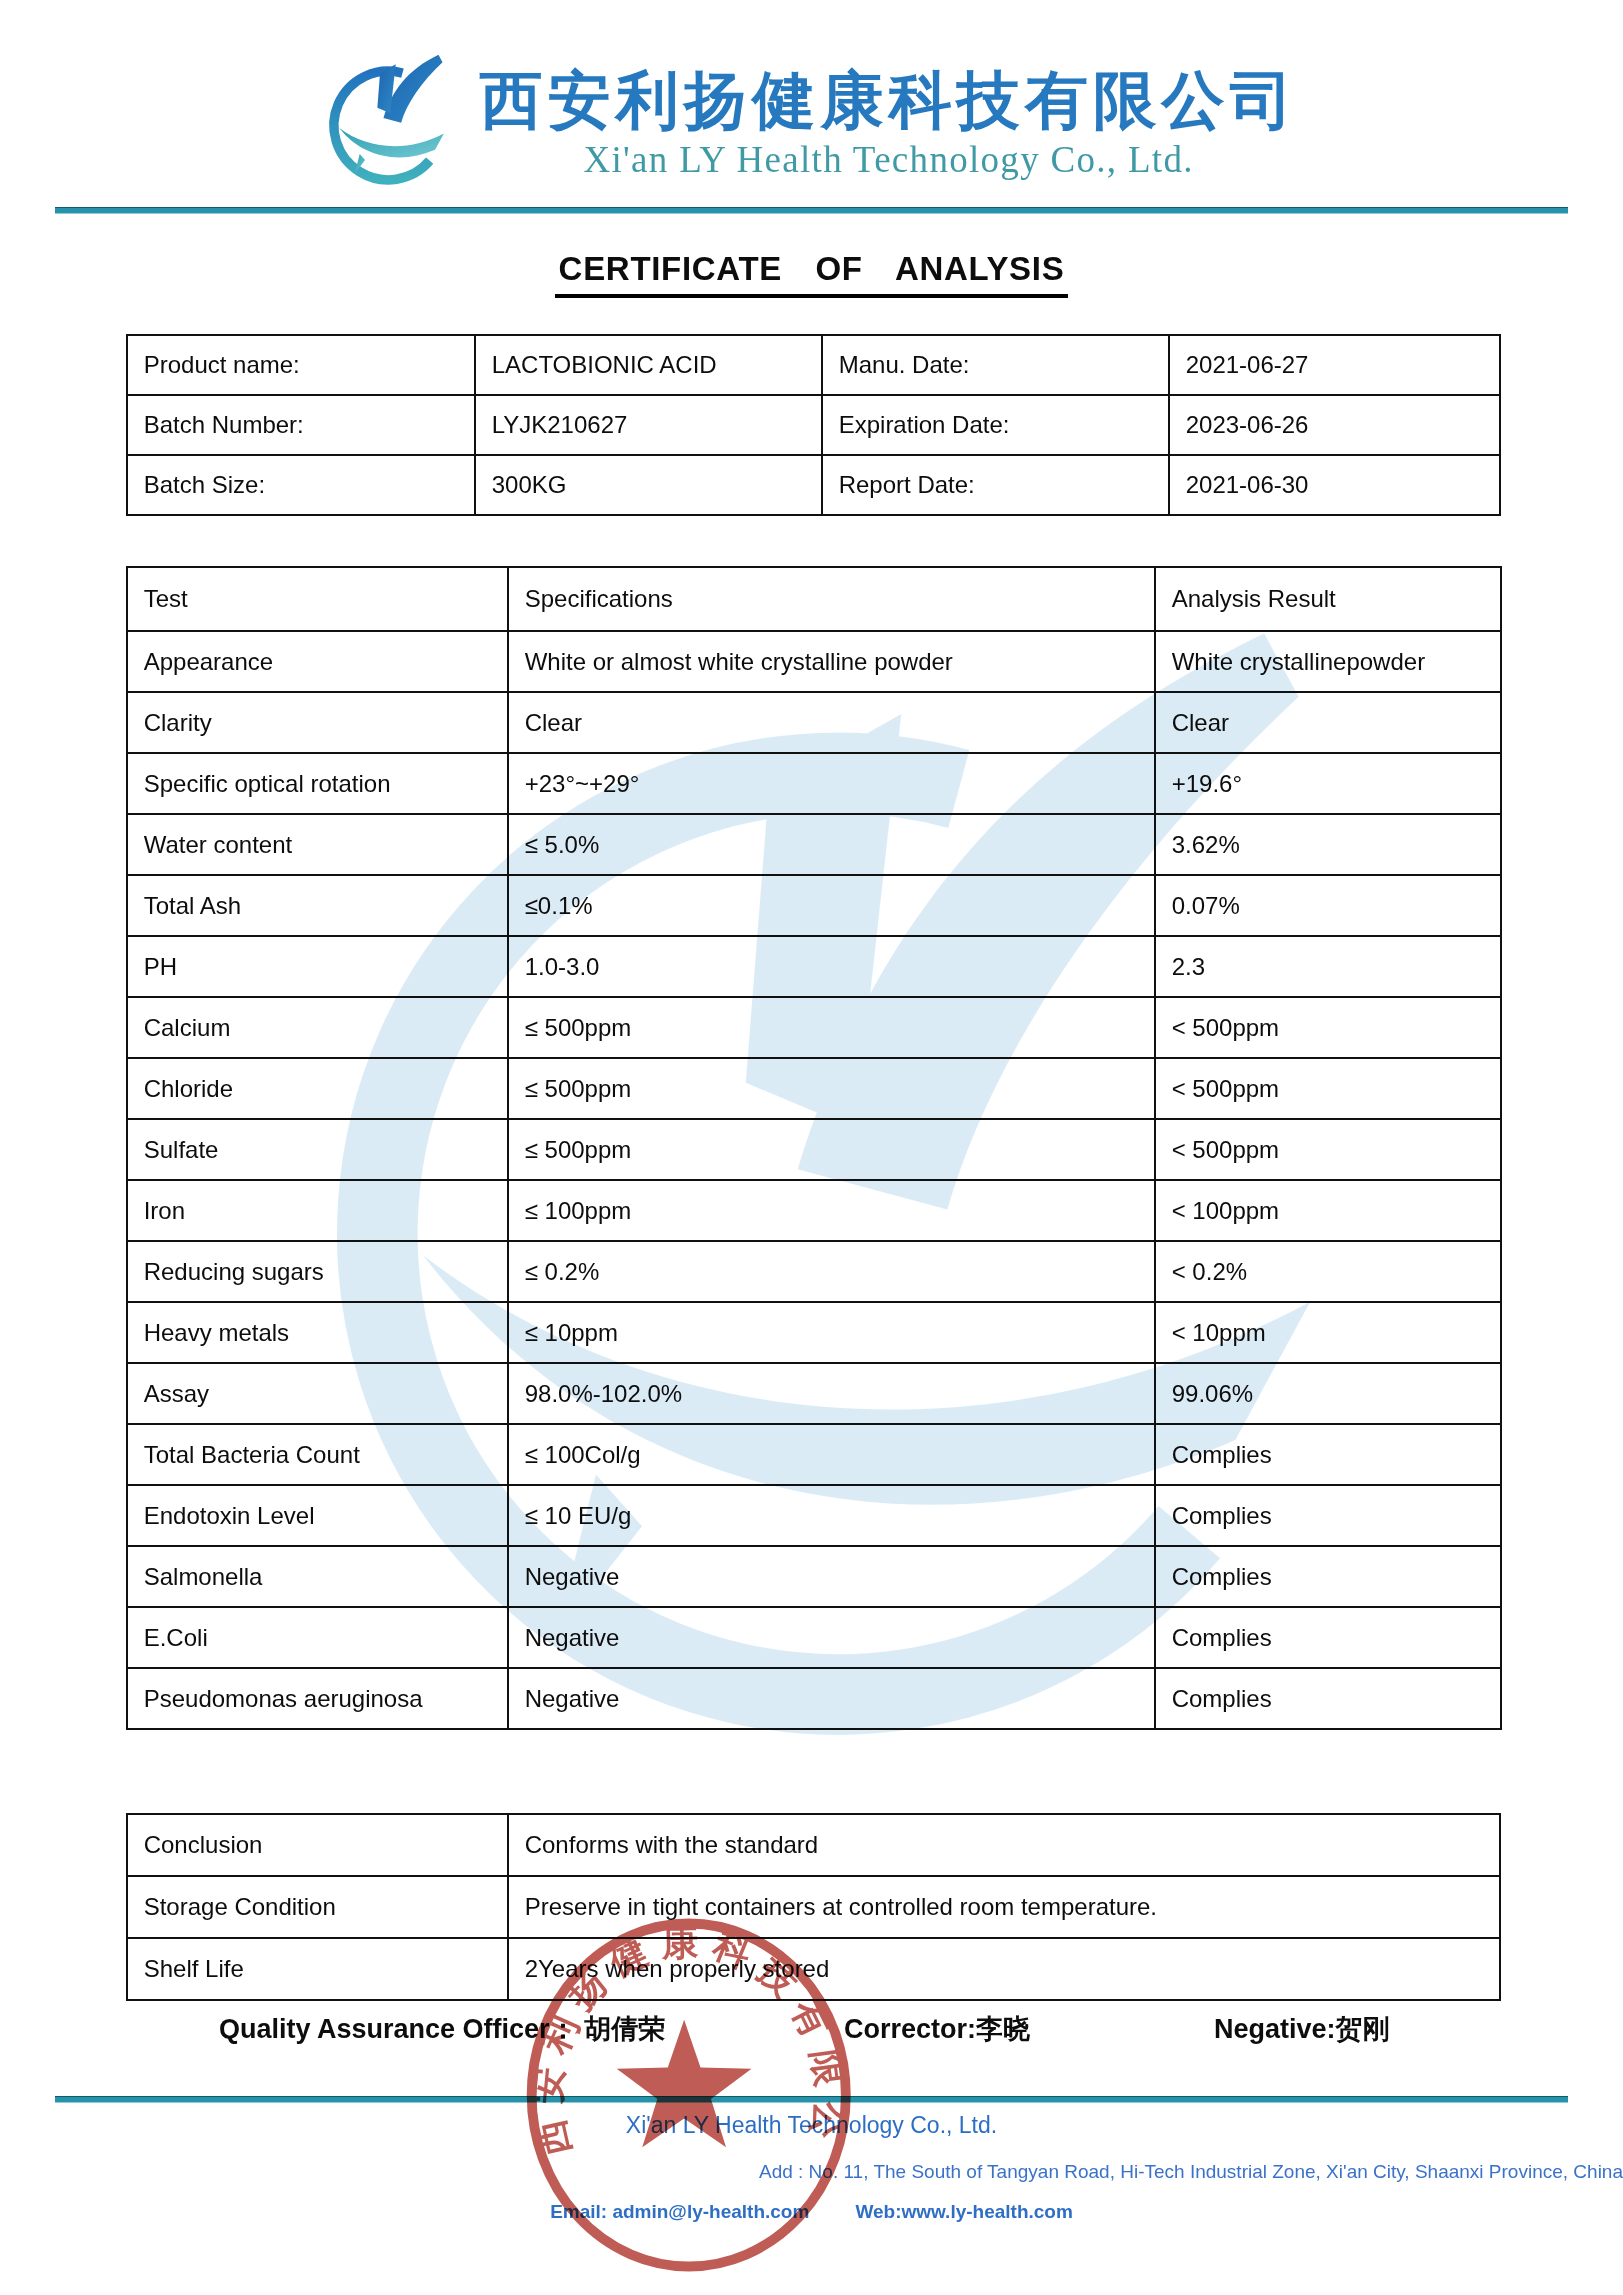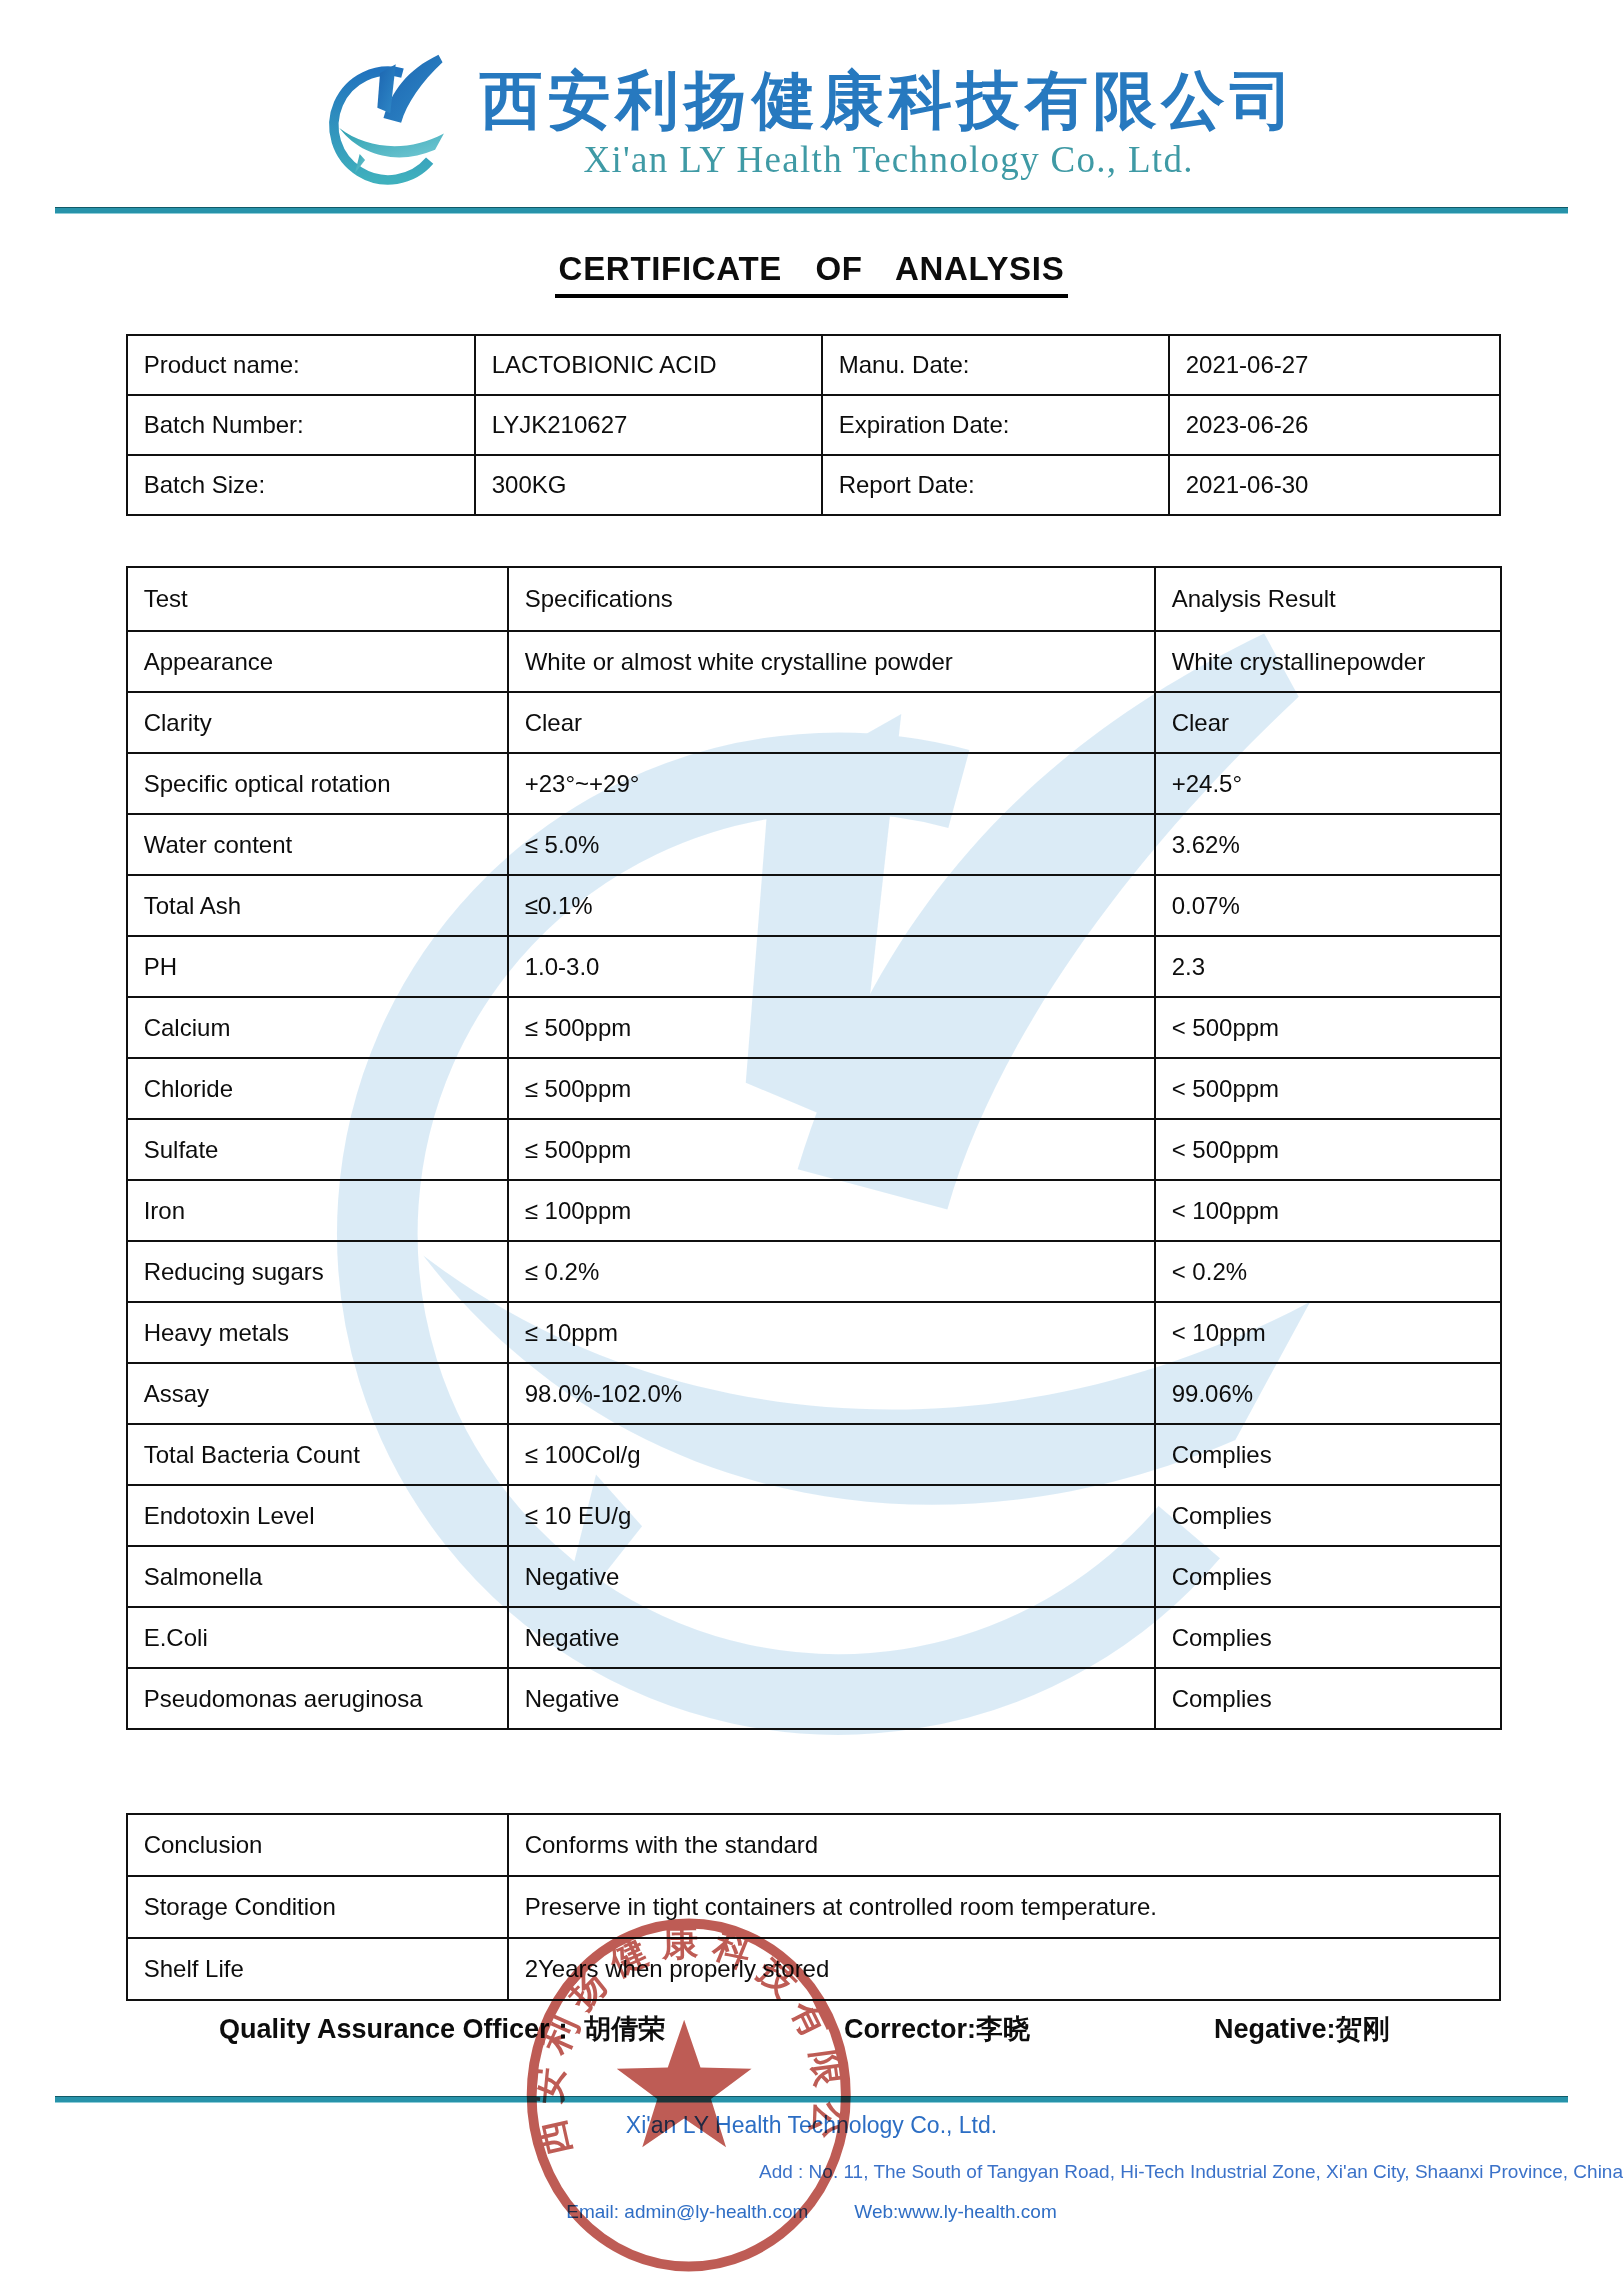--- a/index.html
+++ b/index.html
@@ -170,20 +170,21 @@
     z-index: 2;
   }
   .footer-contact {
     position: absolute;
     top: 2201px;
     left: 0; right: 0;
     text-align: center;
     font-size: 19px;
     color: #2F6EC5;
     z-index: 2;
+    font-weight: bold;
   }
   .footer-contact .gap { display: inline-block; width: 46px; }
 </style>
 </head>
 <body>
 
 <div class="page">
 
   <div class="header">
     <svg class="logo-svg" viewBox="0 0 200 212" aria-hidden="true">
@@ -273,21 +274,21 @@
       <td>White crystallinepowder</td>
     </tr>
     <tr>
       <td>Clarity</td>
       <td>Clear</td>
       <td>Clear</td>
     </tr>
     <tr>
       <td>Specific optical rotation</td>
       <td>+23°~+29°</td>
-      <td>+24.5°</td>
+      <td>+19.6°</td>
     </tr>
     <tr>
       <td>Water content</td>
       <td>≤ 5.0%</td>
       <td>3.62%</td>
     </tr>
     <tr>
       <td>Total Ash</td>
       <td>≤0.1%</td>
       <td>0.07%</td>

